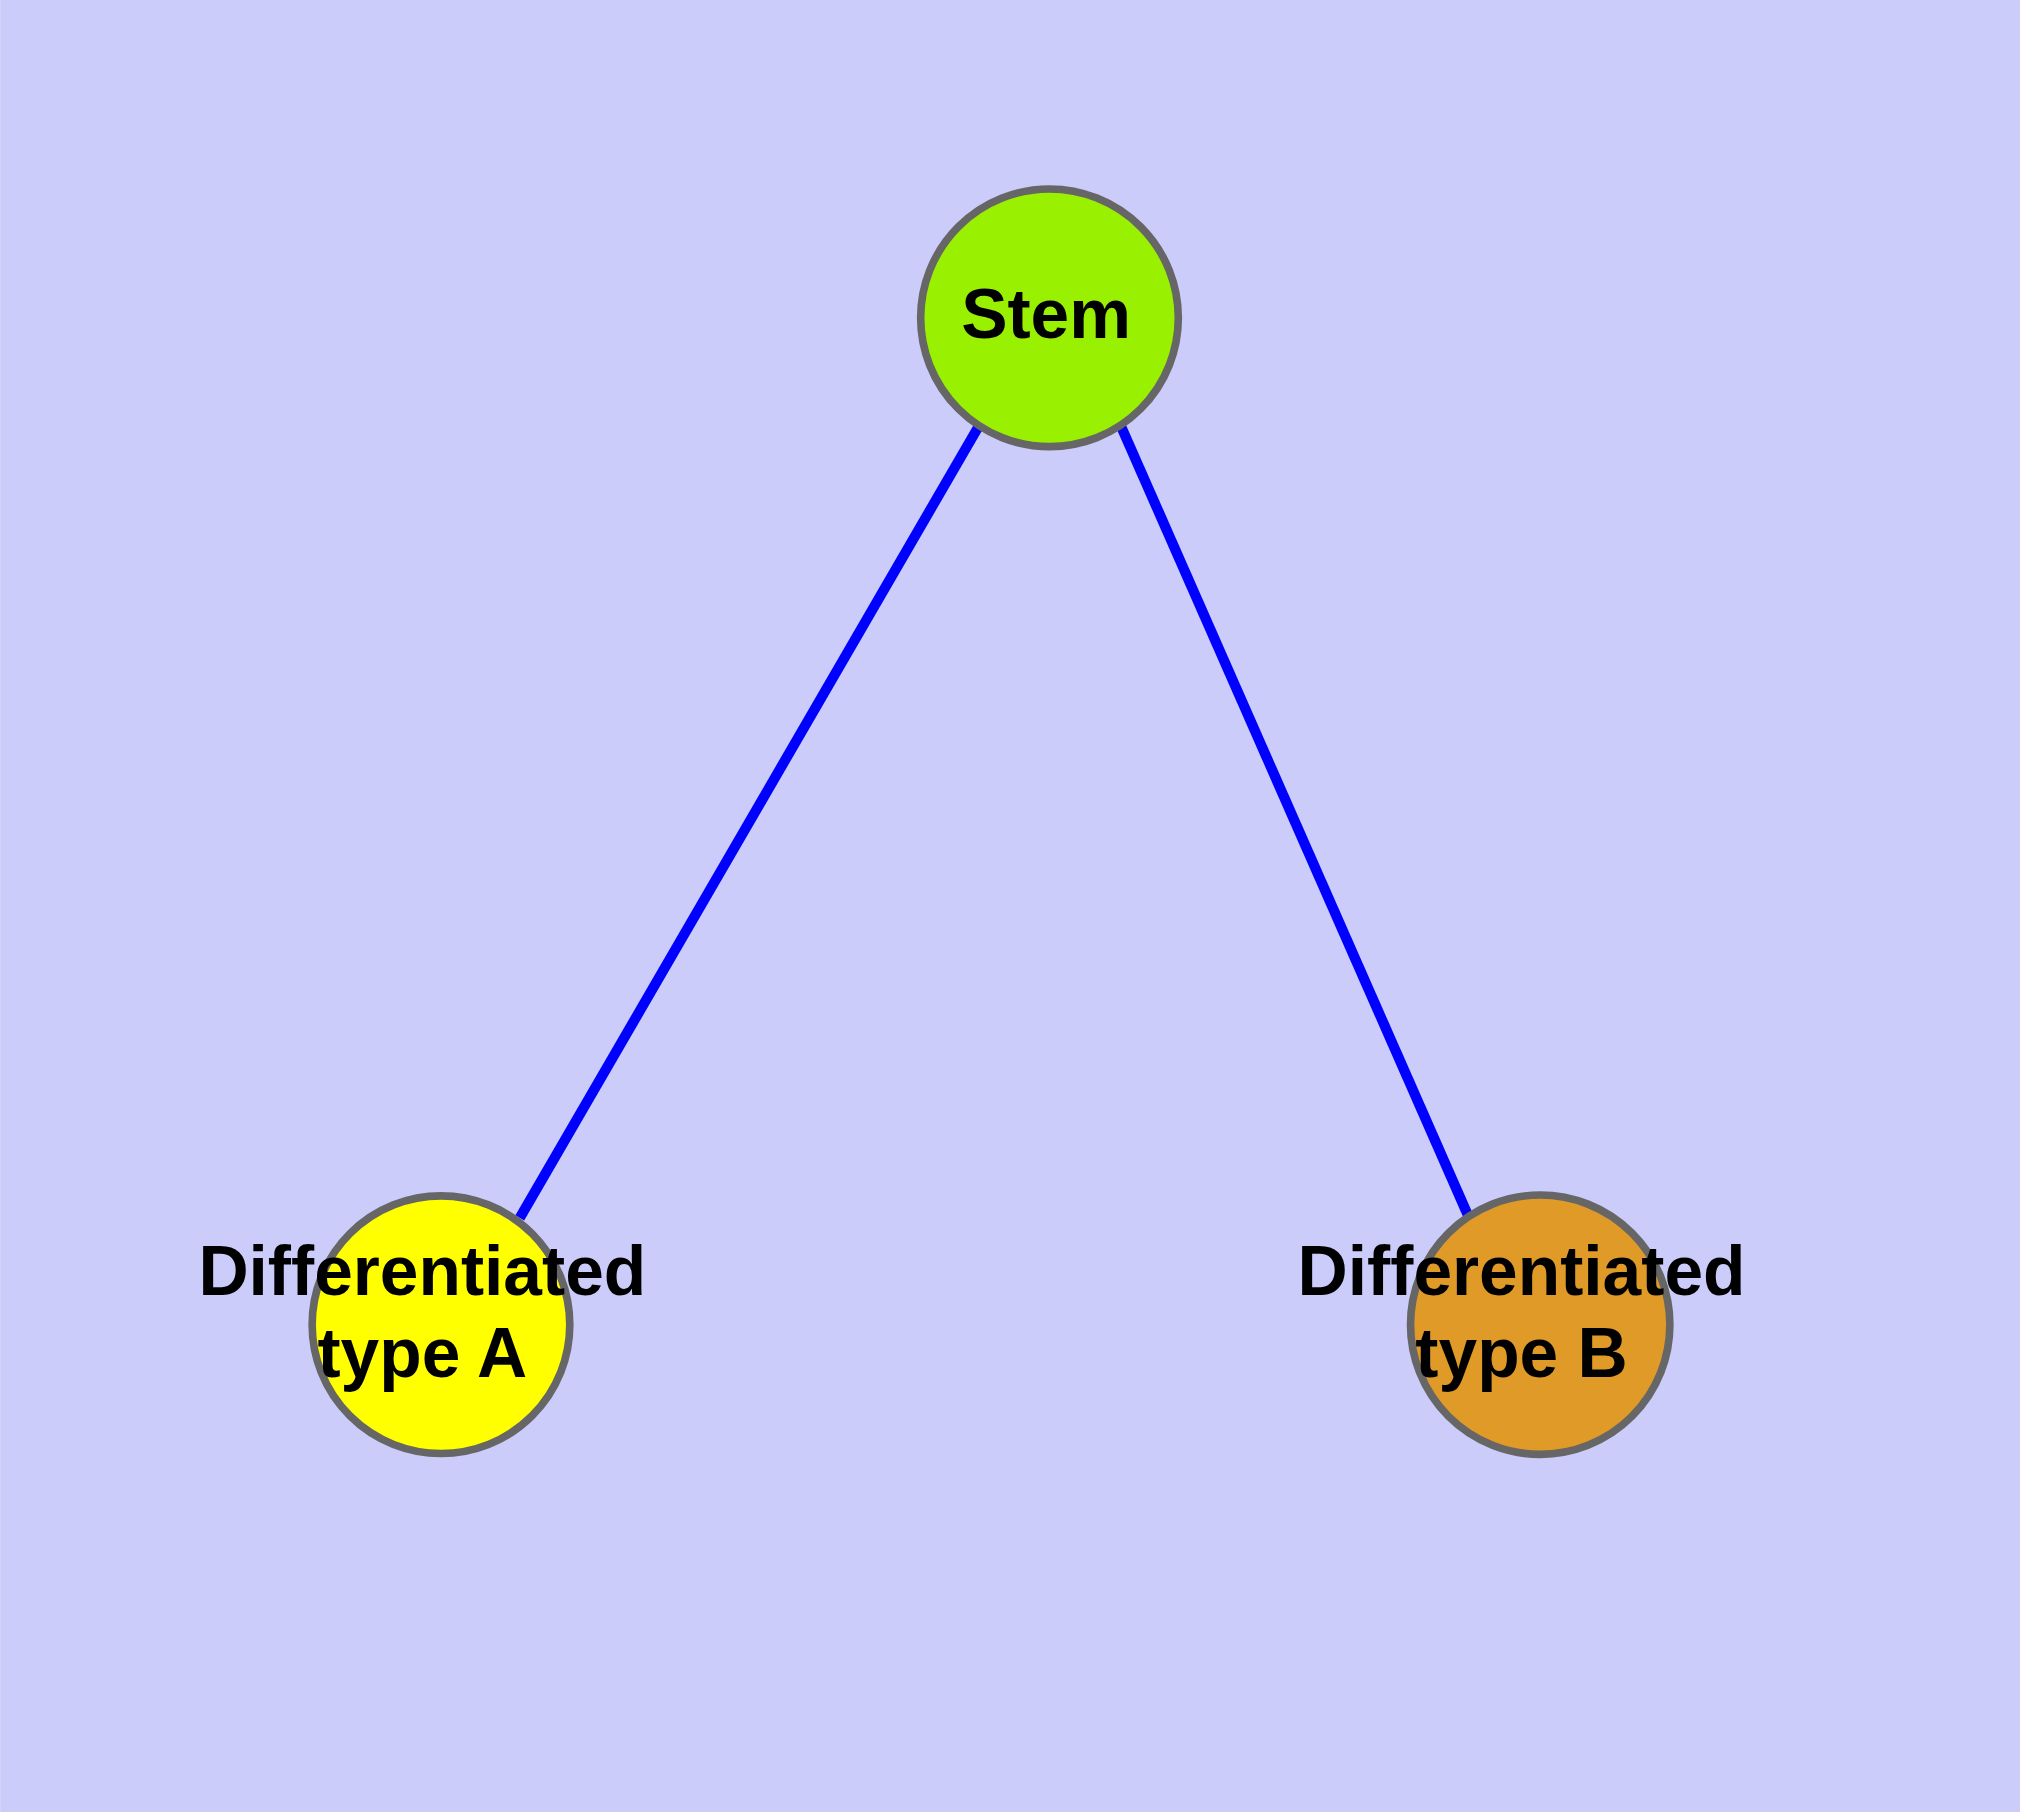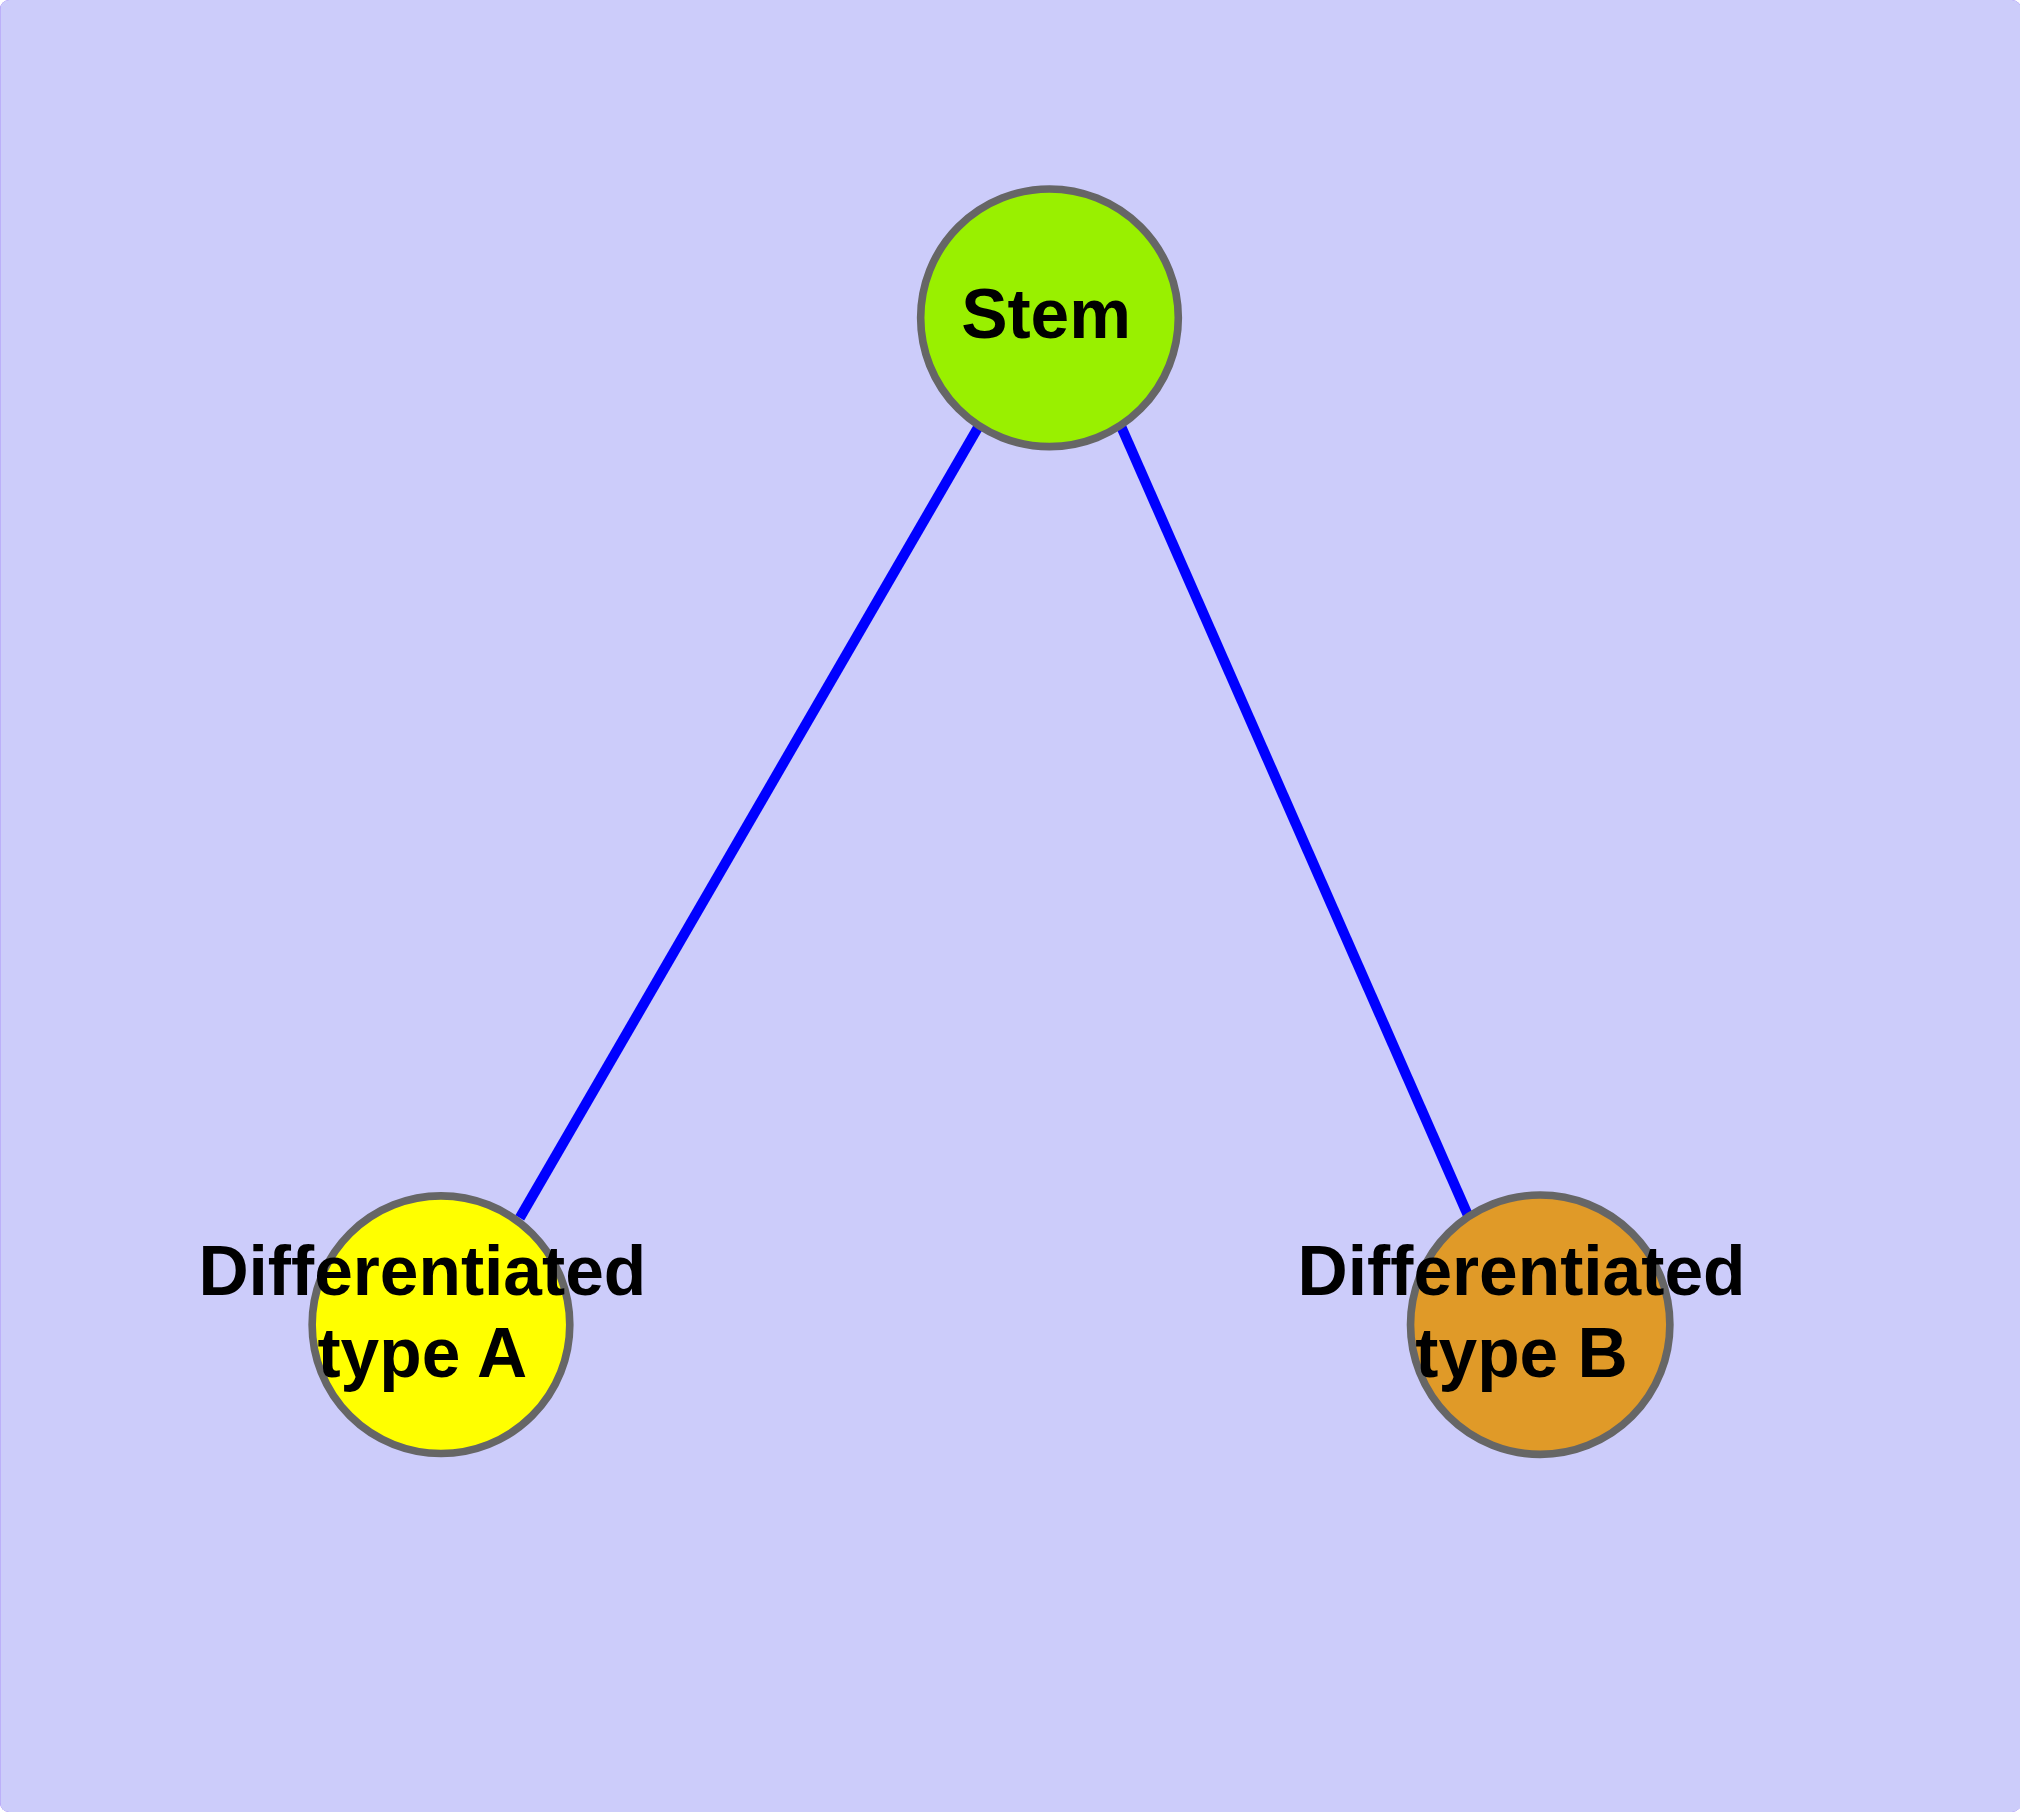--- a/index.html
+++ b/index.html
@@ -5,24 +5,23 @@
 <style>
   html, body {
     margin: 0;
     padding: 0;
     background: #ffffff;
   }
   #canvas {
     position: relative;
     width: 2021px;
     height: 1812px;
-    background: #8b5cf6;
+    background: #e5e5e5;
     overflow: hidden;
     font-family: "Liberation Sans", "DejaVu Sans", sans-serif;
-    border-radius: 9px;
   }
   #graph-svg {
     position: absolute;
     left: 0;
     top: 0;
     width: 2021px;
     height: 1812px;
     display: block;
   }
   .node-label {

